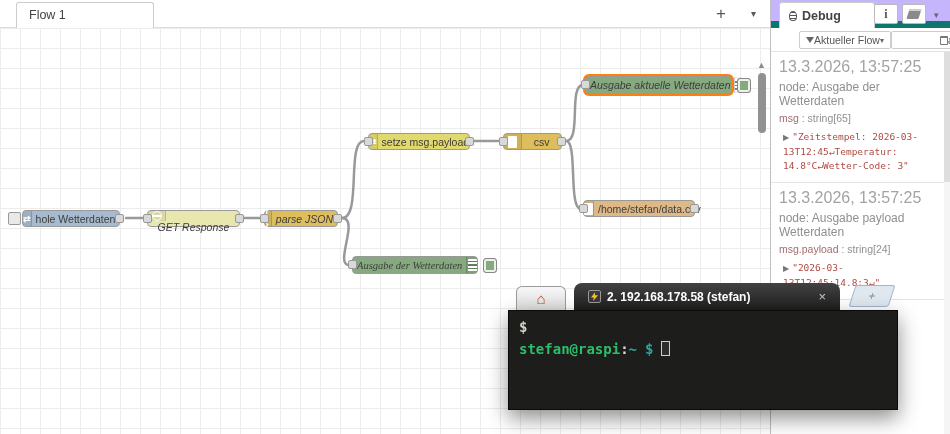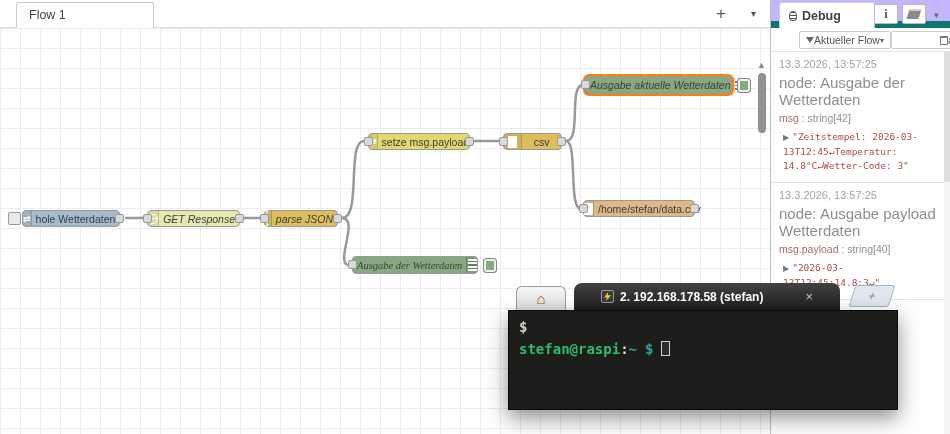--- a/index.html
+++ b/index.html
@@ -36,21 +36,21 @@
   .it { font-style:italic; }
   .nico { width:18px; align-self:stretch; display:flex; align-items:center; justify-content:center;
     background:rgba(0,0,0,0.06); color:#fff; font-weight:bold; font-size:9px; }
   .nico.left  { border-right:1px solid rgba(0,0,0,0.15); border-radius:3px 0 0 3px; }
   .nico.right { border-left:1px solid rgba(0,0,0,0.15); border-radius:0 3px 3px 0; }
   .port { position:absolute; width:9px; height:9px; background:#d9d9d9; border:1px solid #999;
     border-radius:2px; top:50%; margin-top:-5px; z-index:3; }
   .port.in  { left:-5px; }
   .port.out { right:-5px; }
   .n-inject { left:22px;  top:182px; width:98px;  background:#a6bbcf; }
-  .n-http   { left:147px; top:182px; width:93px;  background:#e7e7ae; }
+  .n-http   { left:147px; top:182px; width:93px;  background:#e7e7ae;flex-direction:column; }
   .n-json   { left:264px; top:182px; width:74px;  background:#debd5c; }
   .n-change { left:368px; top:105px; width:102px; background:#e2d96e; }
   .n-csv    { left:503px; top:105px; width:59px;  background:#debd5c; }
   .n-debug1 { left:585px; top:48px;  width:147px; height:18px; background:#87a980; }
   .n-file   { left:583px; top:172px; width:112px; background:#deb887; }
   .n-debug2 { left:352px; top:228px; width:126px; height:18px; background:#87a980;font-family:Liberation Serif, serif; }
   .selected { box-shadow:0 0 0 2px #ff7f0e; }
   .inject-btn { position:absolute; left:8px; top:184px; width:13px; height:13px; background:#e9e9e9;
     border:1px solid #999; border-radius:2px; z-index:2; }
   .dtoggle { position:absolute; width:14px; height:15px; background:#87a980; border:1px solid #888;
@@ -83,42 +83,42 @@
   .dbg-toolbar { position:relative; height:24px; border-bottom:1px solid #e3e3e3; background:#fff; }
   .tb-btn { position:absolute; top:3px; height:18px; border:1px solid #ccc; border-radius:2px;
     background:#fff; display:flex; align-items:center; padding:0 6px; font-size:10.5px; color:#555; }
   .tb-filter { left:28px; }
   .tb-clear { left:120px;padding-left:48px; }
   .funnel-ico { width:0; height:0; border-left:4px solid transparent; border-right:4px solid transparent;
     border-top:6px solid #666; }
   .trash-ico { width:8px; height:9px; border:1px solid #777; border-top:2.5px solid #777; border-radius:1px; }
   .tb-caret { font-size:8px; color:#666; }
   .dmsg { padding:6px 8px 8px 8px; border-bottom:1px solid #e3e3e3; }
-  .d-time { font-size:11px; color:#a3a3a3; }
-  .d-node { font-size:15px; color:#8f8f8f; margin-top:4px; }
+  .d-time { font-size:16px; color:#a3a3a3; }
+  .d-node { font-size:12px; color:#8f8f8f; margin-top:4px; }
   .d-prop { font-size:10.5px; margin-top:4px; }
   .d-path { color:#a06d6d; }
   .d-type { color:#909090; }
   .d-val { margin-top:6px; padding-left:4px; width:150px;
     font-family:"DejaVu Sans Mono",monospace; font-size:9.5px; line-height:1.55;
     color:#b04a44; overflow-wrap:anywhere; }
   .d-exp { color:#777; font-size:8px; margin-right:3px; font-family:"Liberation Sans",sans-serif; }
   .dbg-scroll { position:absolute; right:0; top:52px; bottom:0; width:6px; background:#f5f5f5; }
   .dbg-scroll-thumb { position:absolute; right:0; top:0; width:6px; height:130px; background:#dedede; }
 
   
   .term { position:absolute; left:508px; top:283px; width:390px; height:127px; z-index:10; }
   .term-tabs { position:relative; height:27px; }
   .term-tab.home { position:absolute; left:8px; bottom:0; width:50px; height:24px;
     background:linear-gradient(#f7f7f7,#dcdcdc); border:1px solid #9a9a9a; border-bottom:none;
     border-radius:6px 6px 0 0; display:flex; align-items:center; justify-content:center; }
   .home-ico { font-size:15px; color:#c23b22; line-height:1; }
   .term-tab.active { position:absolute; left:66px; bottom:0; width:266px; height:27px;
     background:linear-gradient(#424242,#1f1f1f); border-radius:8px 8px 0 0; display:flex;
-    align-items:center; gap:6px; padding:0 27px; color:#fff; font-weight:bold; font-size:12px; }
+    align-items:center; gap:6px; padding:0 14px; color:#fff; font-weight:bold; font-size:12px; }
   .putty-ico { width:13px; height:13px; background:#3a3a3a; border:1px solid #9a9a9a;
     border-radius:2px; position:relative; flex:0 0 auto; }
   .putty-ico:after { content:""; position:absolute; left:2px; top:1px; width:7px; height:9px;
     background:#f4c430; clip-path:polygon(60% 0,0 60%,40% 60%,30% 100%,100% 35%,55% 35%); }
   .term-title { white-space:nowrap; overflow:hidden; }
   .term-close { margin-left:auto; color:#c9c9c9; font-size:13px; font-weight:normal; }
   .term-tab.newtab { position:absolute; right:6px; bottom:3px; width:40px; height:22px;
     background:#dfe7ef; border:1px solid #9fb6cc; border-radius:3px; transform:skewX(-18deg);
     display:flex; align-items:center; justify-content:center; color:#7d90a5; font-size:12px; }
   .term-body { position:absolute; left:0; top:27px; width:390px; height:100px; background:#1d1d1b;
@@ -254,28 +254,28 @@
       <div class="tb-btn tb-clear">
         <span class="trash-ico"></span>
         <span>all</span>
         <span class="tb-caret">▾</span>
       </div>
     </div>
 
     <div class="dmsg">
       <div class="d-time">13.3.2026, 13:57:25</div>
       <div class="d-node">node: Ausgabe der Wetterdaten</div>
-      <div class="d-prop"><span class="d-path">msg</span><span class="d-type"><span> : </span><span>string[42]</span></span></div>
+      <div class="d-prop"><span class="d-path">msg</span><span class="d-type"><span> : </span><span>string[65]</span></span></div>
       <div class="d-val"><span class="d-exp">▶</span><span>"Zeitstempel: 2026-03-13T12:45↵Temperatur: 14.8°C↵Wetter-Code: 3"</span></div>
     </div>
 
     <div class="dmsg">
       <div class="d-time">13.3.2026, 13:57:25</div>
       <div class="d-node">node: Ausgabe payload Wetterdaten</div>
-      <div class="d-prop"><span class="d-path">msg.payload</span><span class="d-type"><span> : </span><span>string[40]</span></span></div>
+      <div class="d-prop"><span class="d-path">msg.payload</span><span class="d-type"><span> : </span><span>string[24]</span></span></div>
       <div class="d-val"><span class="d-exp">▶</span><span>"2026-03-13T12:45;14.8;3↵"</span></div>
     </div>
 
     <span class="dbg-scroll">
         <span class="dbg-scroll-thumb"></span>
       </span>
   </div>
 
   <div class="term">
     <div class="term-tabs">

